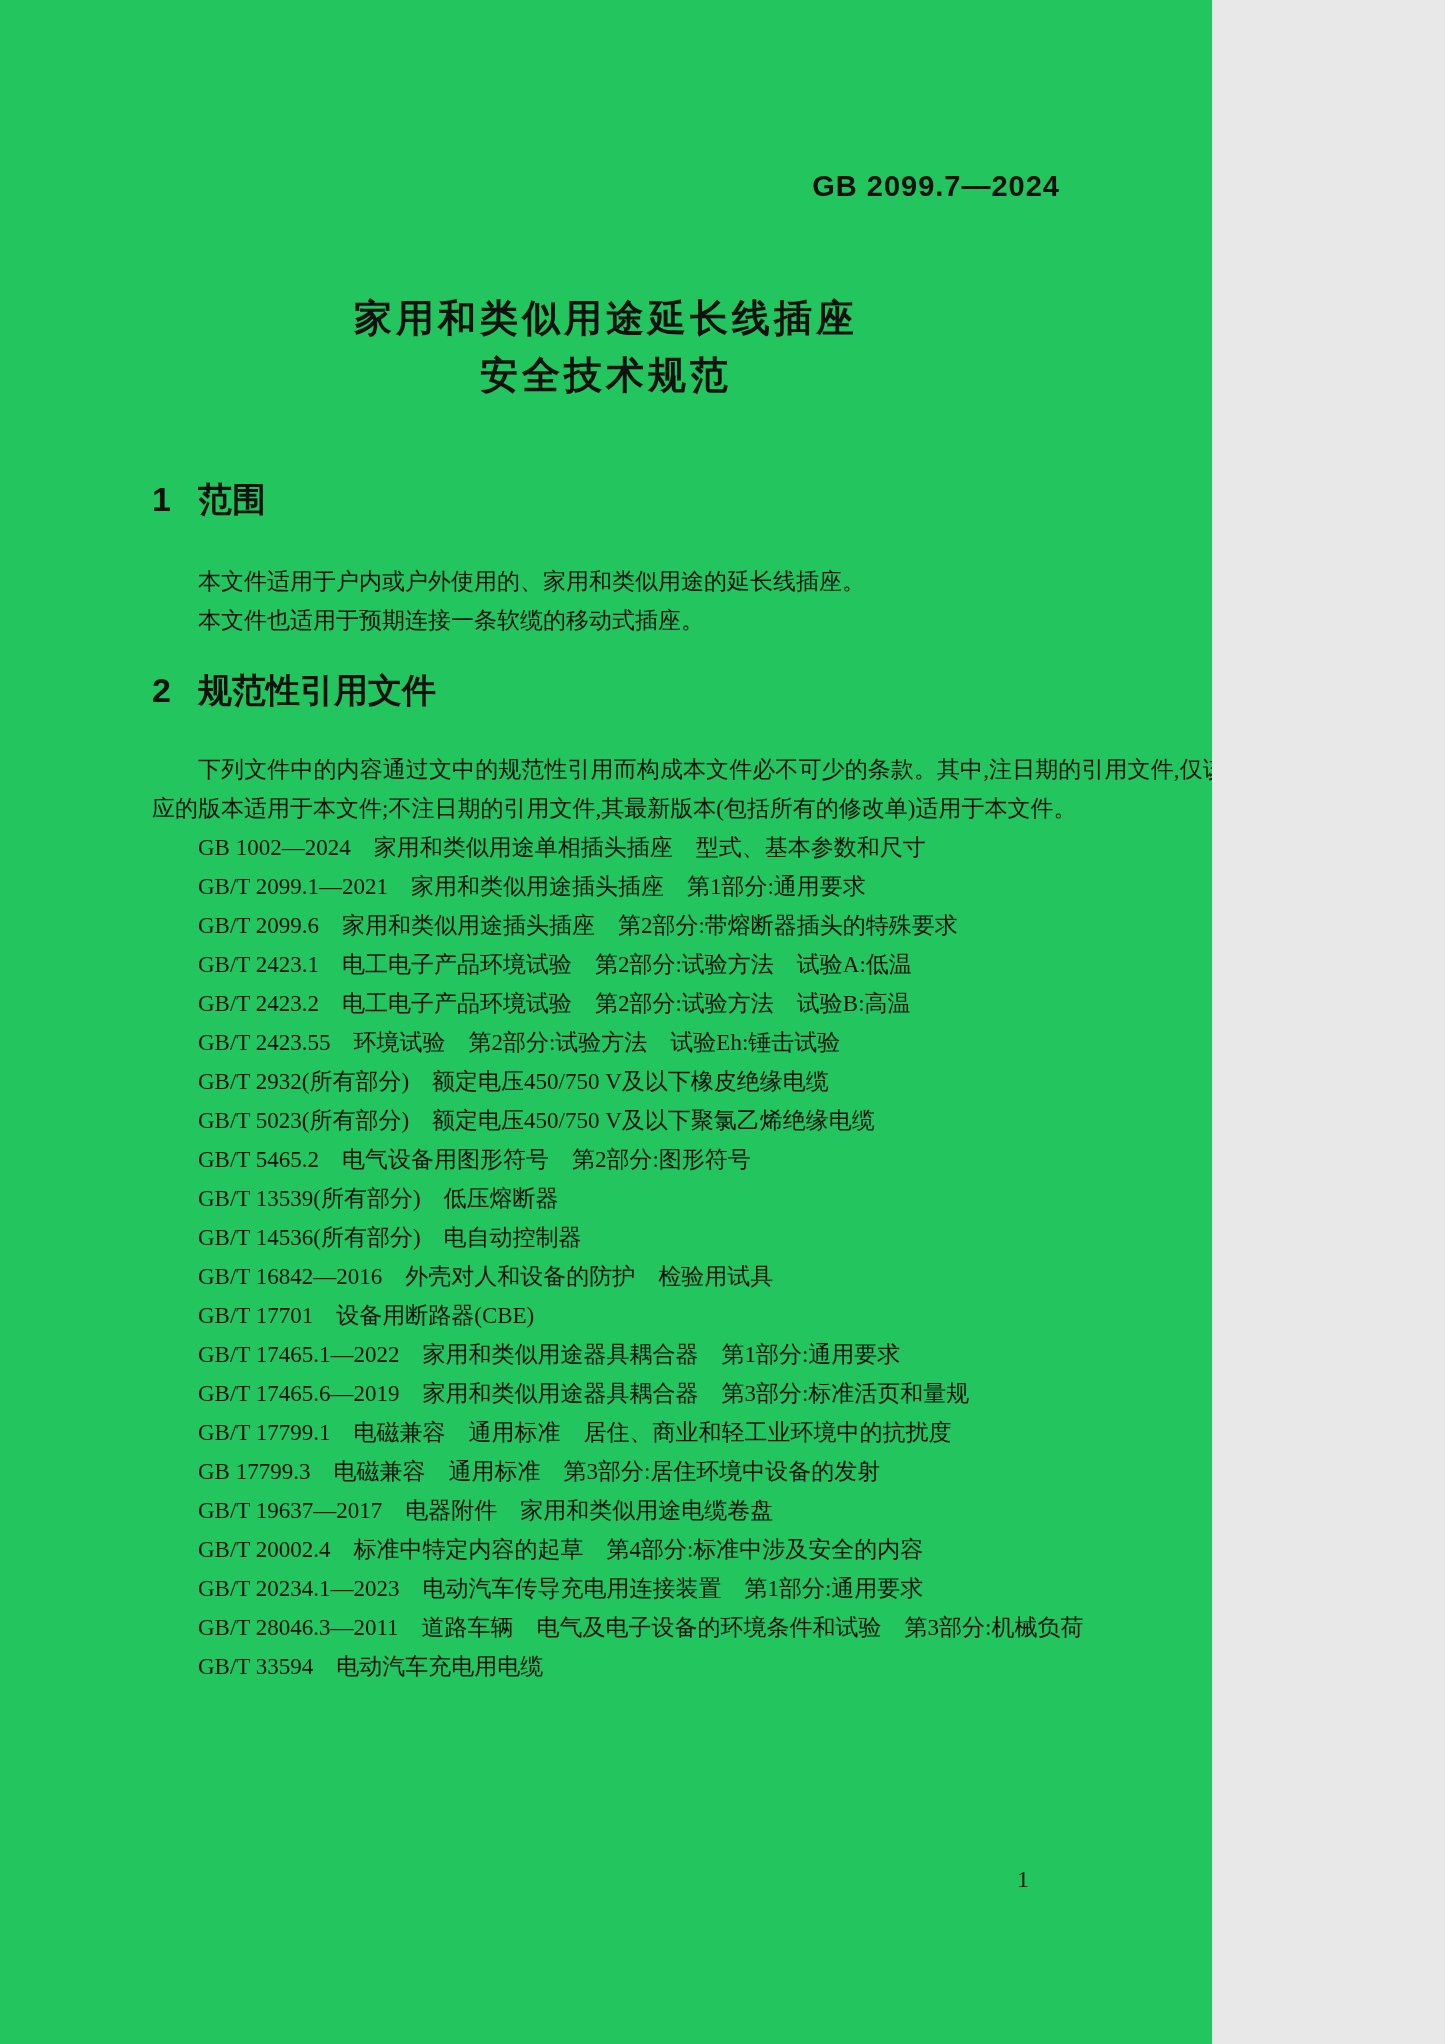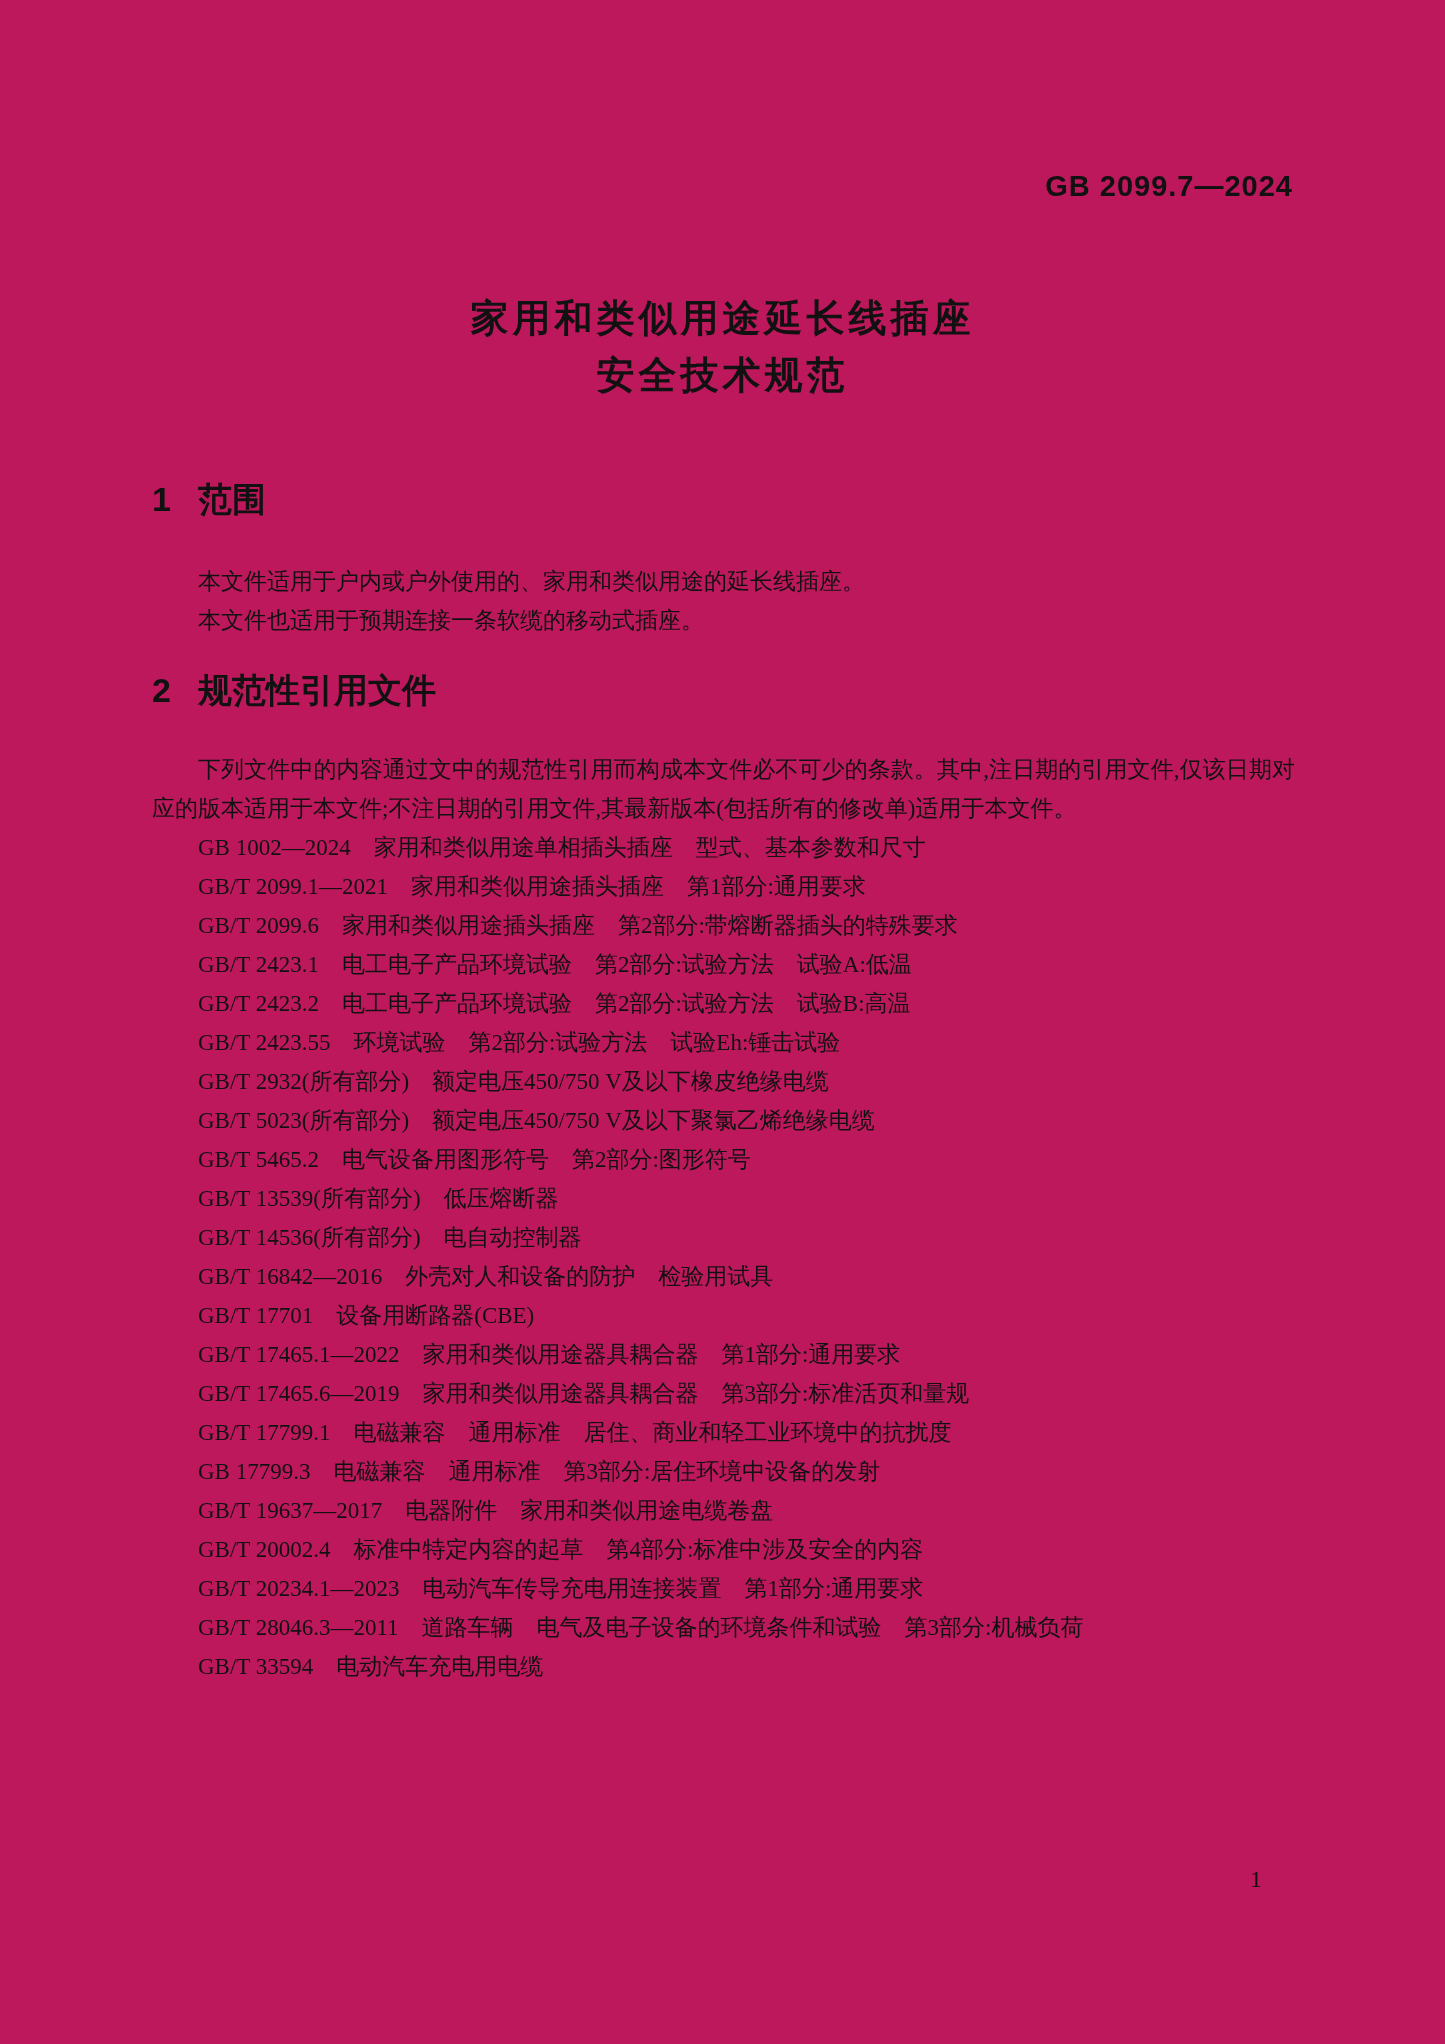--- a/index.html
+++ b/index.html
@@ -1,21 +1,21 @@
 <!DOCTYPE html>
 <html><head>
 <meta charset="utf-8">
 <style>
   * { margin: 0; padding: 0; box-sizing: border-box; }
   html, body { background: #e8e8e8; }
   .page {
     position: relative;
-    width: 1445px;
+    width: 1212px;
     height: 2044px;
-    background: #be185d;
+    background: #22c55e;
     color: #111111;
     font-family: "Liberation Serif", "DejaVu Serif", serif;
     overflow: hidden;
   }
   .doc-number {
     position: absolute;
     top: 170px;
     right: 152px;
     font-family: "Liberation Sans", "DejaVu Sans", sans-serif;
     font-weight: bold;

